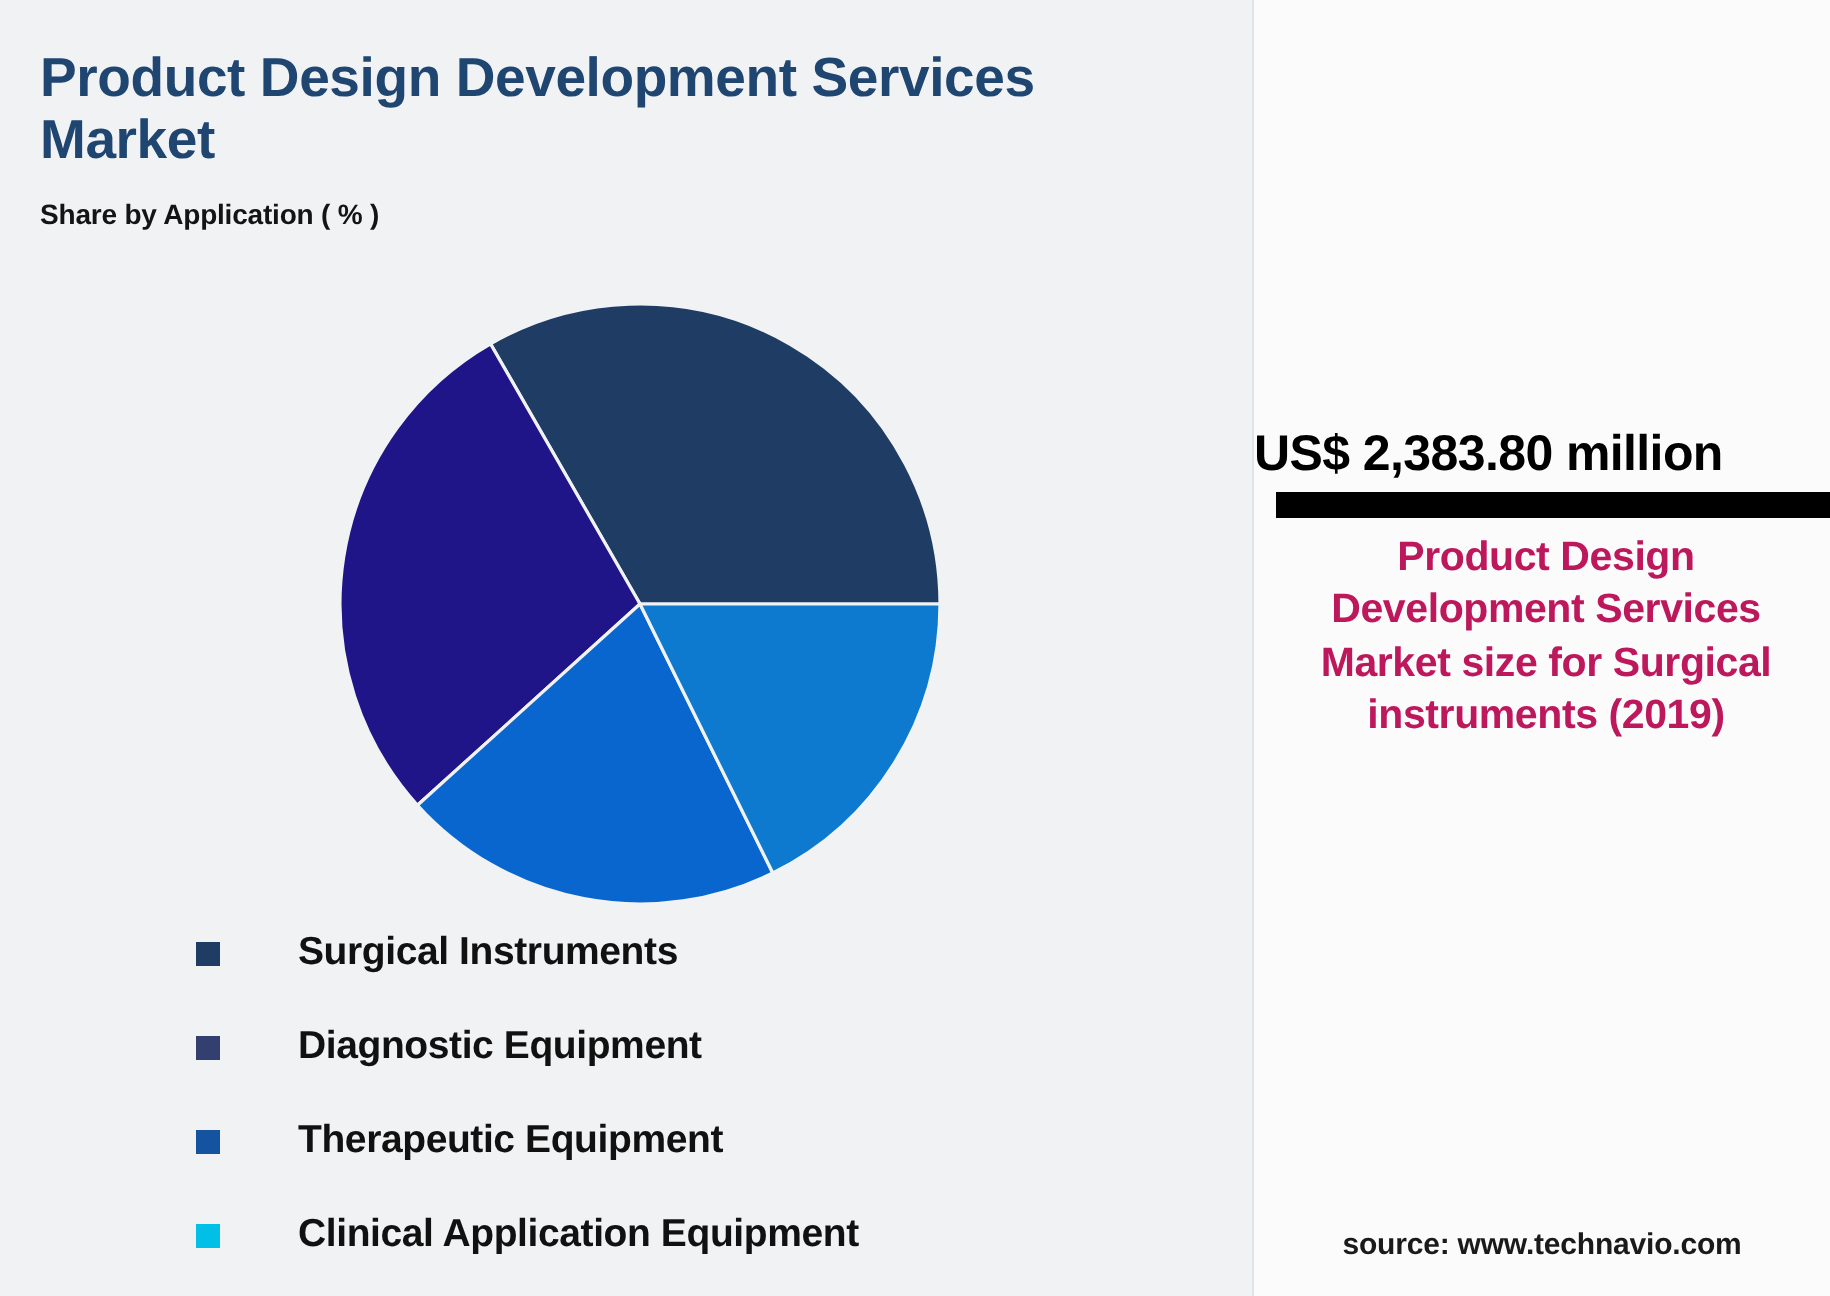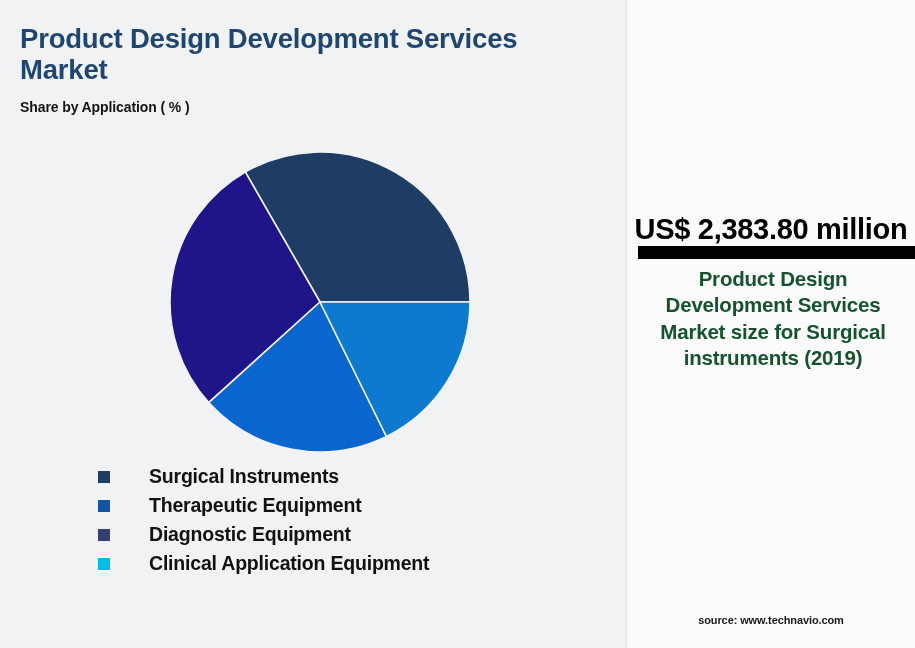--- a/index.html
+++ b/index.html
@@ -66,21 +66,21 @@
   }
   #pie-svg { display: block; width: 300px; height: 300px; }
 
   
   #legend {
     position: absolute;
     left: 98px;
     top: 464px;
     display: flex;
     flex-direction: column;
-    gap: 4px;
+    gap: 22px;
   }
   .legend-row {
     display: flex;
     align-items: center;
     height: 25px;
   }
   .legend-swatch {
     width: 12px;
     height: 12px;
     flex: 0 0 12px;
@@ -112,22 +112,21 @@
     width: 288px;
     height: 648px;
     background: #fbfbfc;
   }
 
   #kpi-value {
     position: absolute;
     left: 0;
     top: 213px;
     width: 288px;
-    text-align: center;
-    font-size: 29px;
+    font-size: 25px;
     font-weight: bold;
     color: #000000;
     letter-spacing: -0.3px;
   }
 
   #kpi-rule {
     position: absolute;
     left: 11px;
     top: 246px;
     width: 288px;
@@ -136,32 +135,32 @@
   }
 
   #kpi-caption {
     position: absolute;
     left: 24px;
     top: 266px;
     width: 244px;
     text-align: center;
     font-size: 20.5px;
     font-weight: bold;
-    color: #14532d;
+    color: #be185d;
     line-height: 1.29;
     letter-spacing: -0.2px;
   }
 
   #source-note {
     position: absolute;
     left: 0;
     top: 614px;
     width: 288px;
     text-align: center;
-    font-size: 11px;
+    font-size: 15px;
     font-weight: bold;
     color: #1a1a1a;
     letter-spacing: -0.1px;
   }
 </style>
 </head>
 <body>
 
 <div id="page">
 
@@ -183,30 +182,30 @@
     </div>
 
     <div id="legend">
 
       <div class="legend-row">
         <span class="legend-swatch" style="background:#1e3c64"></span>
         <span class="legend-label">Surgical Instruments</span>
       </div>
 
       <div class="legend-row">
+        <span class="legend-swatch" style="background:#333f6e"></span>
+        <span class="legend-label">Diagnostic Equipment</span>
+      </div>
+
+      <div class="legend-row">
         <span class="legend-swatch" style="background:#14539f"></span>
         <span class="legend-label">Therapeutic Equipment</span>
       </div>
 
       <div class="legend-row">
-        <span class="legend-swatch" style="background:#333f6e"></span>
-        <span class="legend-label">Diagnostic Equipment</span>
-      </div>
-
-      <div class="legend-row">
         <span class="legend-swatch" style="background:#00c0e8"></span>
         <span class="legend-label">Clinical Application Equipment</span>
       </div>
 
     </div>
   </div>
 
   <div id="panel-divider"></div>
 
   <div id="right-panel">

